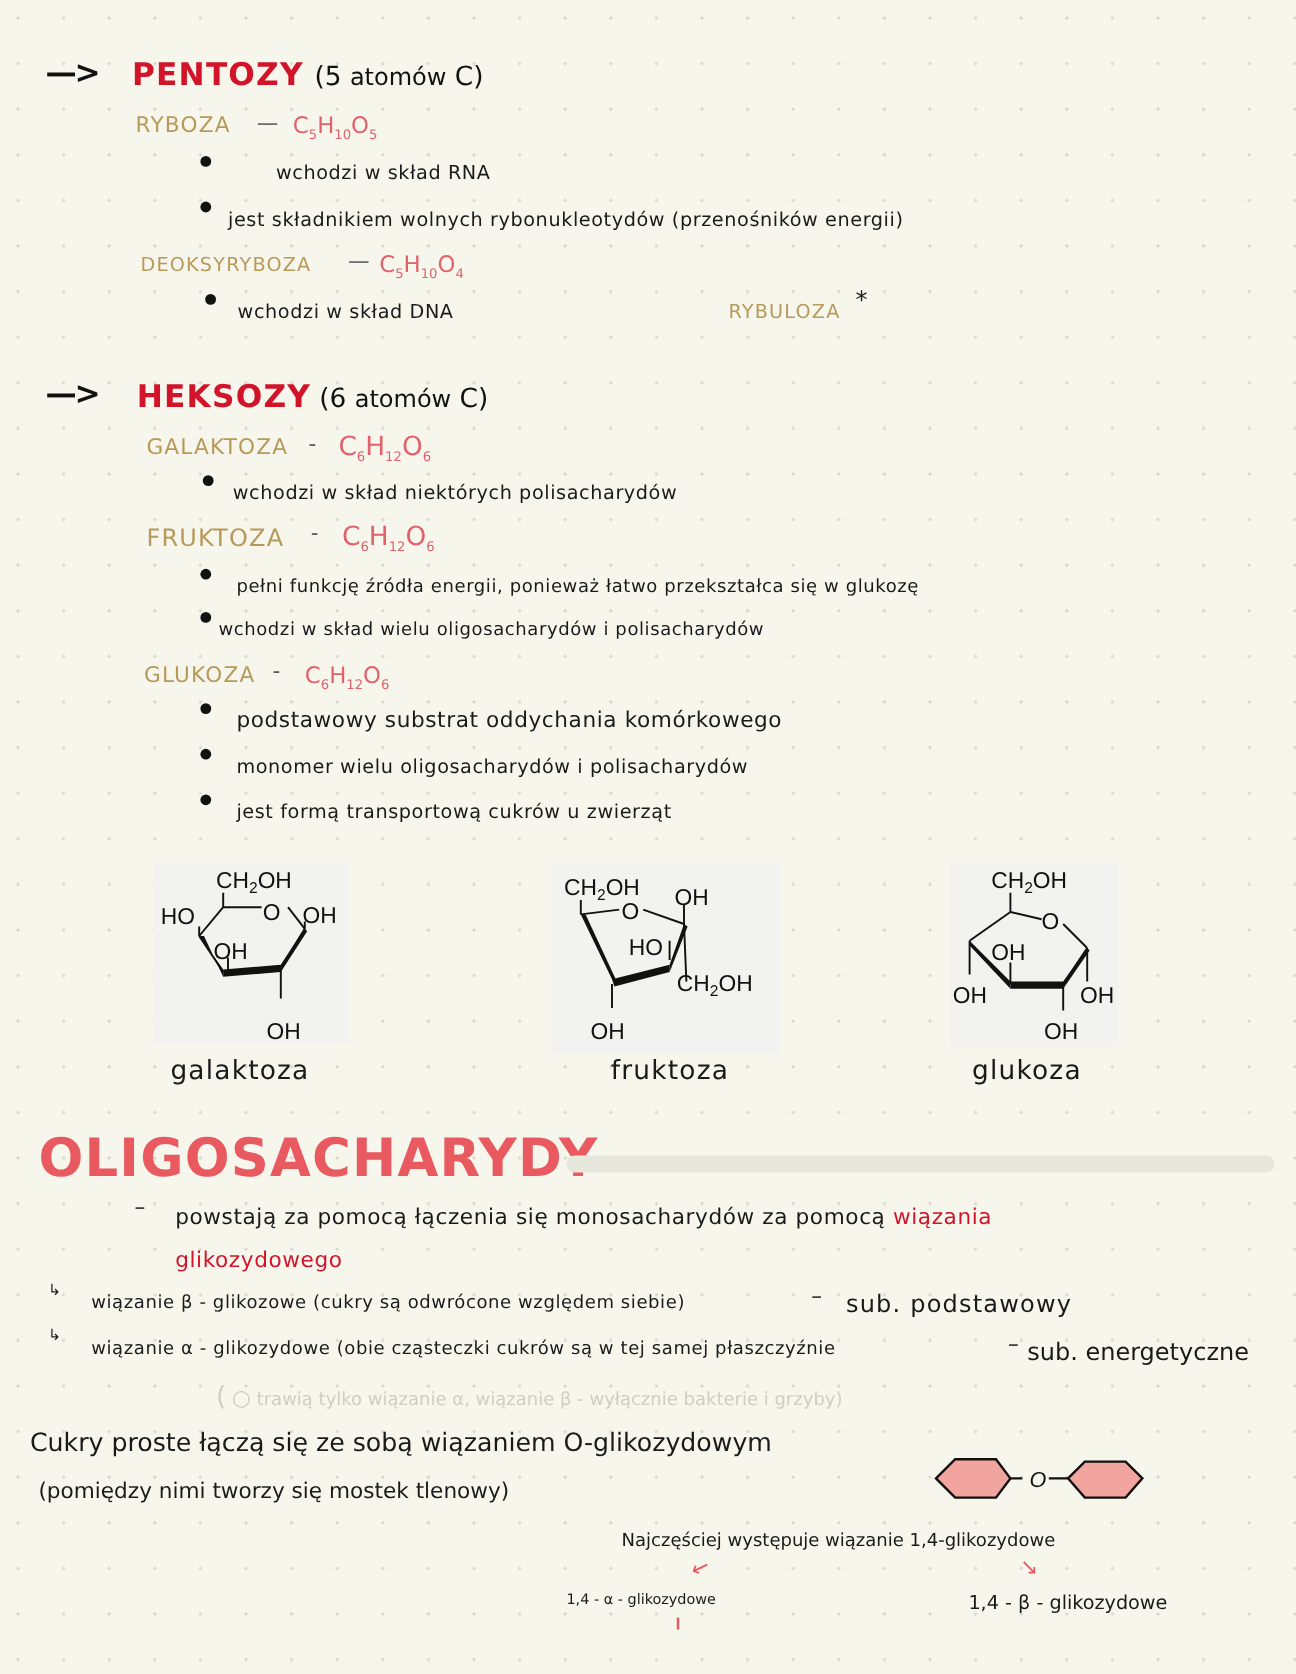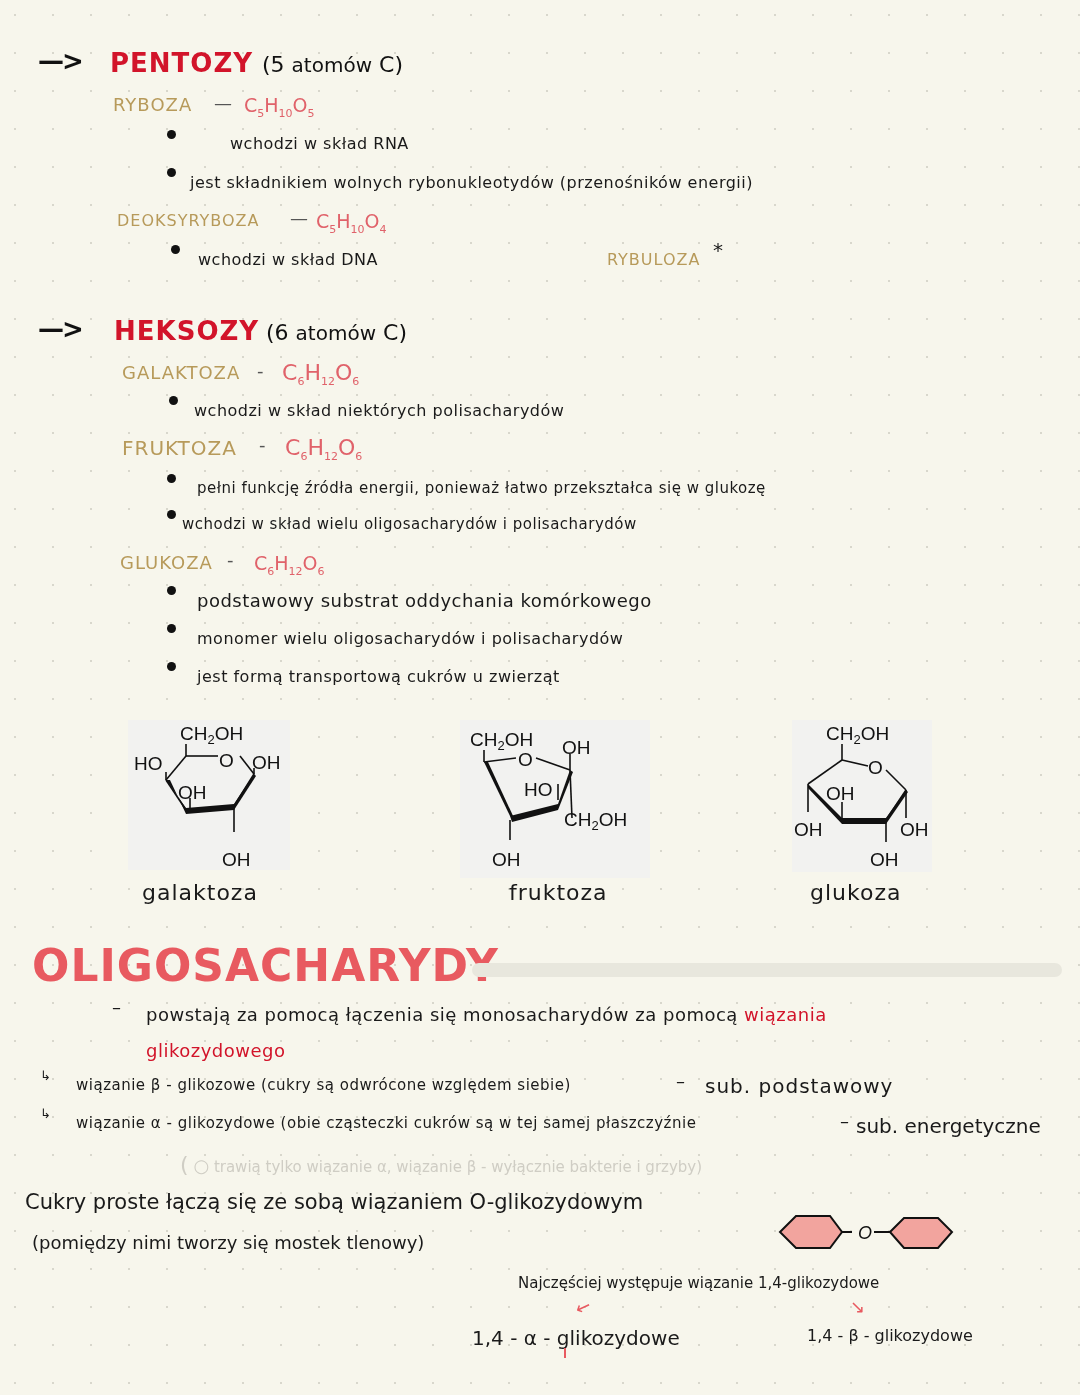--- a/index.html
+++ b/index.html
@@ -213,15 +213,15 @@
     <line x1="64" y1="18" x2="74" y2="18" stroke="#111" stroke-width="2"></line>
     <text x="80" y="25" font-size="18" font-style="italic" fill="#111">O</text>
     <line x1="96" y1="18" x2="112" y2="18" stroke="#111" stroke-width="2"></line>
     <polygon points="112,18 126,4 160,4 174,18 160,34 126,34" fill="#f2a49e" stroke="#111" stroke-width="2"></polygon>
   </svg>
 </div>
 
 <div class="abs" style="left:518px;top:1274px;font-size:15px;">Najczęściej występuje wiązanie 1,4-glikozydowe</div>
 <div class="abs" style="left:576px;top:1296px;font-size:18px;color:#e85a60;transform:rotate(20deg);">↙</div>
 <div class="abs" style="left:850px;top:1296px;font-size:18px;color:#e85a60;">↘</div>
-<div class="abs" style="left:472px;top:1326px;font-size:20px;">1,4 - α - glikozydowe</div>
+<div class="abs" style="left:472px;top:1326px;font-size:12px;">1,4 - α - glikozydowe</div>
 <div class="abs" style="left:784px;top:1326px;font-size:16px;margin-left:23px;">1,4 - β - glikozydowe</div>
 <div class="abs" style="left:564px;top:1348px;width:2px;height:10px;background:#e85a60;"></div>
 
 </body></html>

